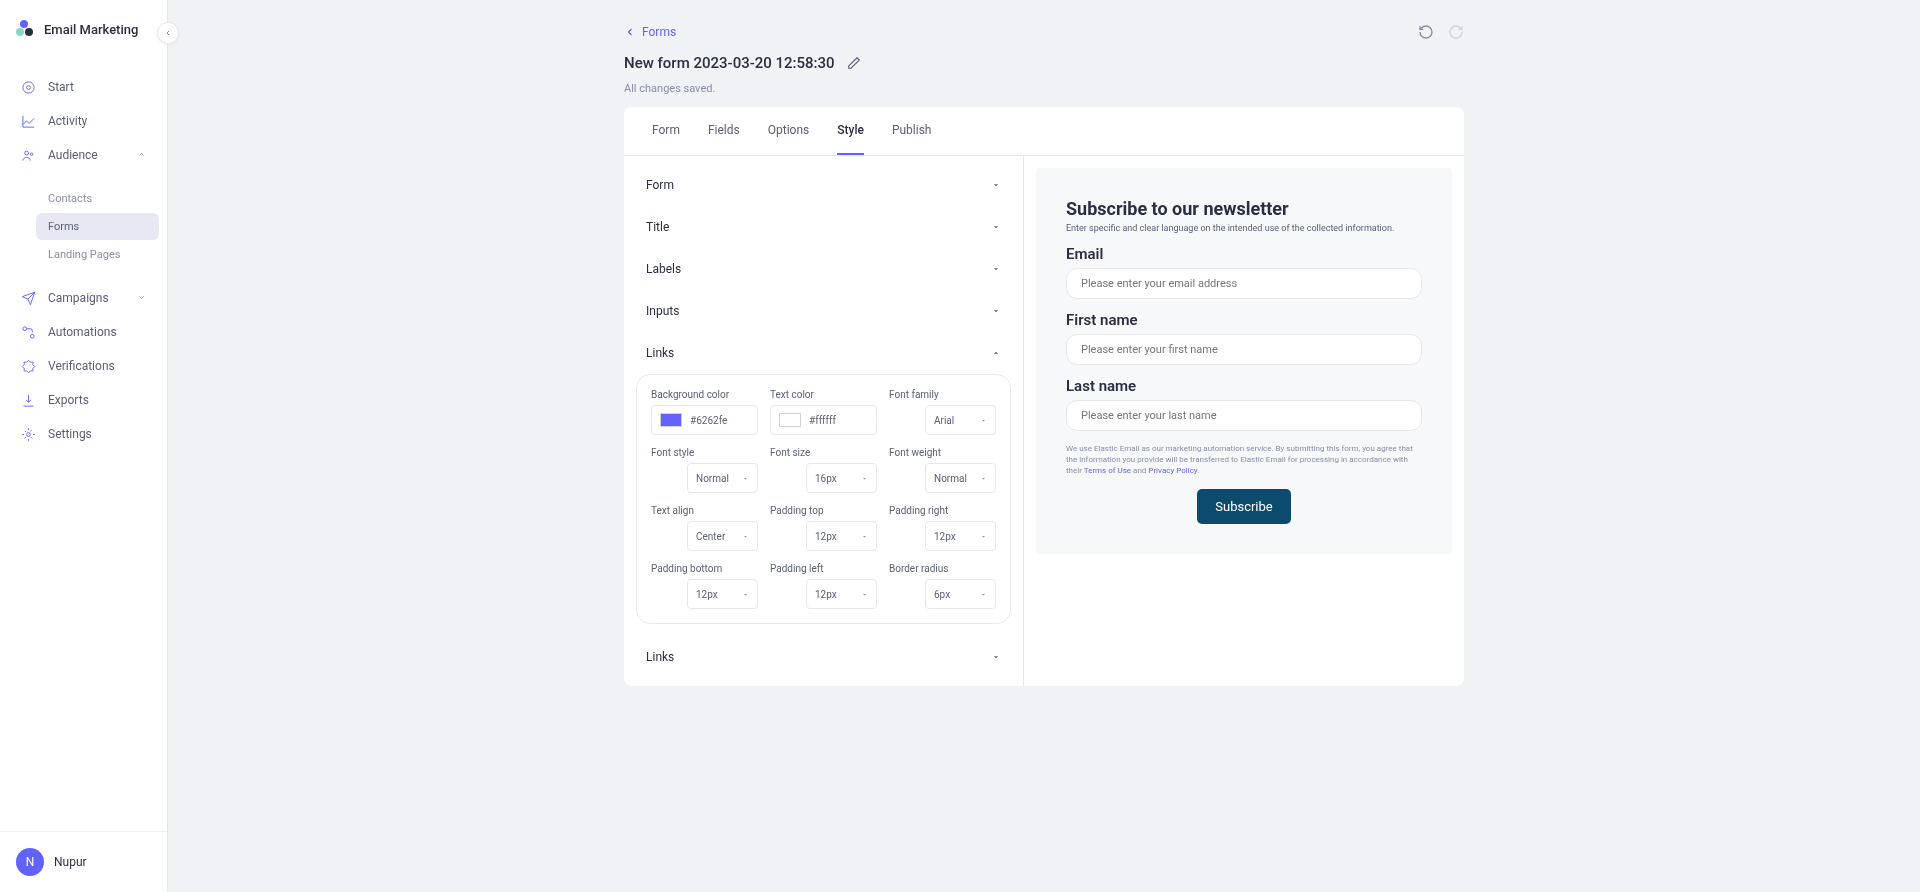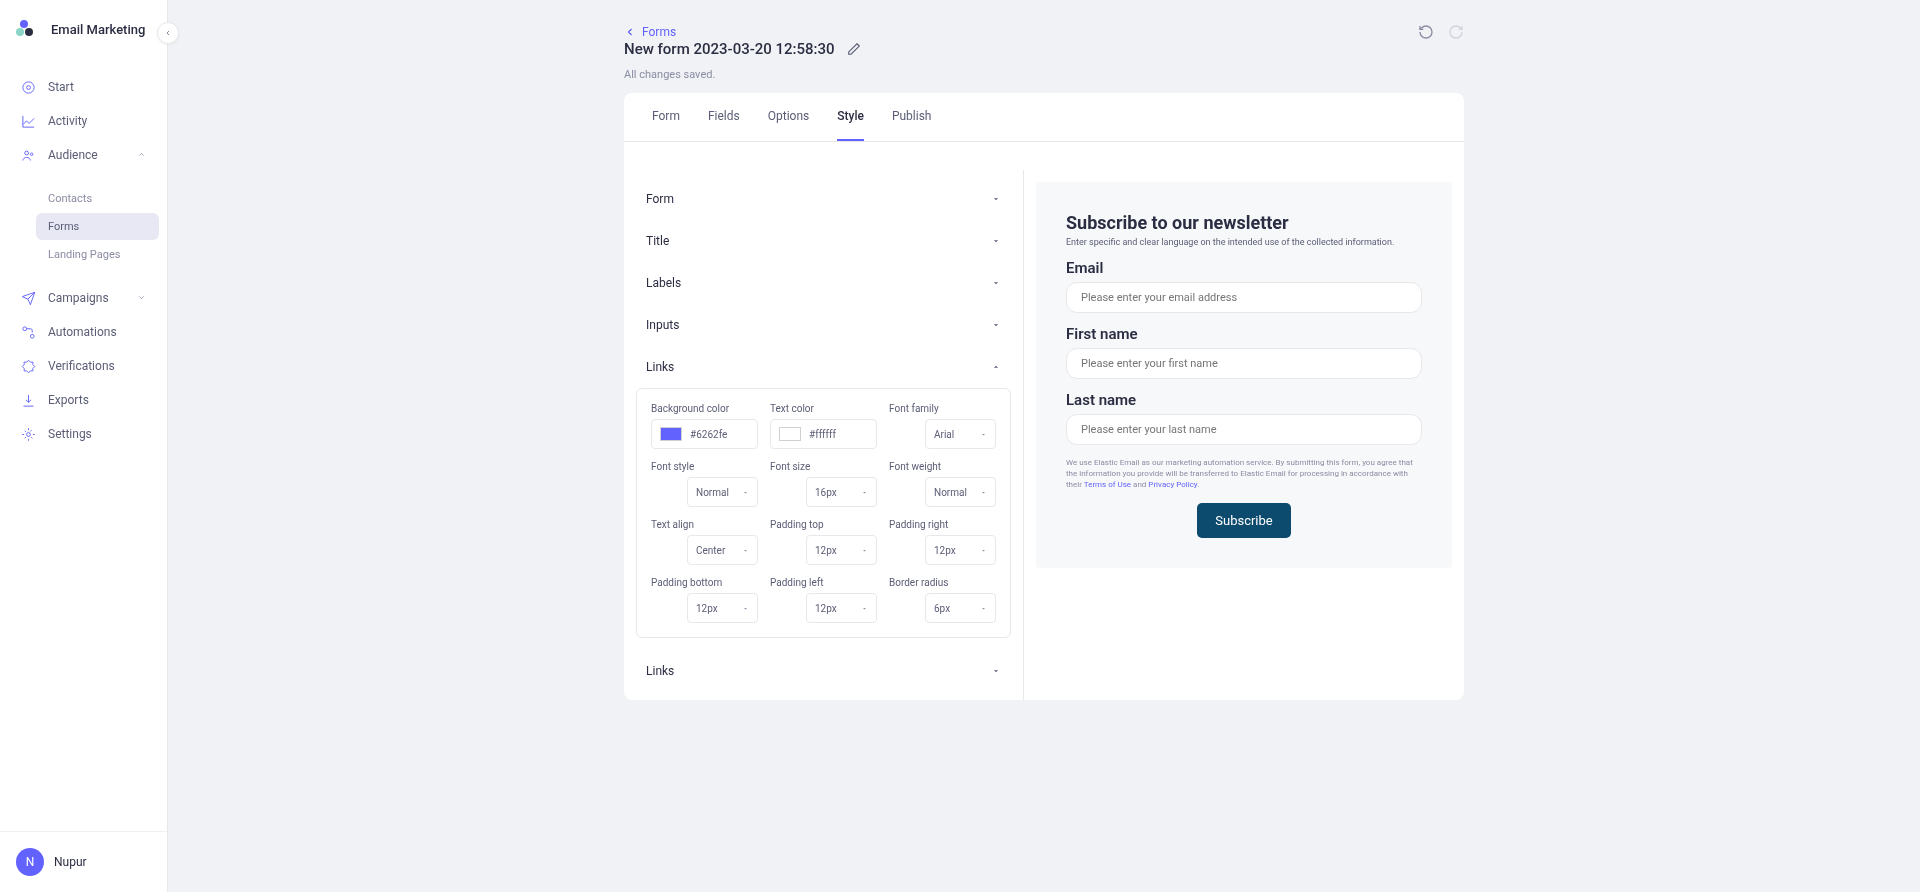--- a/index.html
+++ b/index.html
@@ -69,21 +69,20 @@
       background: #2b2d42;
       border-radius: 50%;
       top: 8px;
       left: 9px;
     }
 
     .sidebar-title {
       font-size: 13px;
       font-weight: 500;
       color: #2b2d42;
-      margin-left: 7px;
     }
 
     .collapse-btn {
       position: absolute;
       right: -12px;
       top: 22px;
       width: 22px;
       height: 22px;
       background: #fff;
       border-radius: 50%;
@@ -210,20 +209,21 @@
       color: #8a8ca3;
     }
 
     .header-actions .ic {
       width: 16px;
       height: 16px;
       cursor: pointer;
     }
 
     .page-title-row {
+      margin-top: 14px;
       display: flex;
       align-items: center;
       gap: 12px;
       text-align: center;
     }
 
     .page-title {
       font-size: 15px;
       font-weight: 500;
       color: #2b2d42;
@@ -241,21 +241,20 @@
       font-size: 11px;
       color: #8a8ca3;
     }
 
     .panel {
       margin-top: 12px;
       background: #fff;
       border-radius: 8px;
       display: flex;
       flex-direction: column;
-      gap: 28px;
     }
 
     .tabs {
       display: flex;
       gap: 28px;
       padding: 0 28px;
       border-bottom: 1px solid #e8e8eb;
     }
 
     .tab {
@@ -294,21 +293,21 @@
 
     .accordion .chevron {
       width: 10px;
       height: 10px;
       color: #5a5d75;
     }
 
     .button-settings {
       margin: 0 12px 12px;
       border: 1px solid #e8e8eb;
-      border-radius: 6px;
+      border-radius: 14px;
       padding: 14px;
       display: grid;
       grid-template-columns: repeat(3, 1fr);
       gap: 12px 12px;
     }
 
     .field-group {
       display: flex;
       flex-direction: column;
       gap: 5px;

